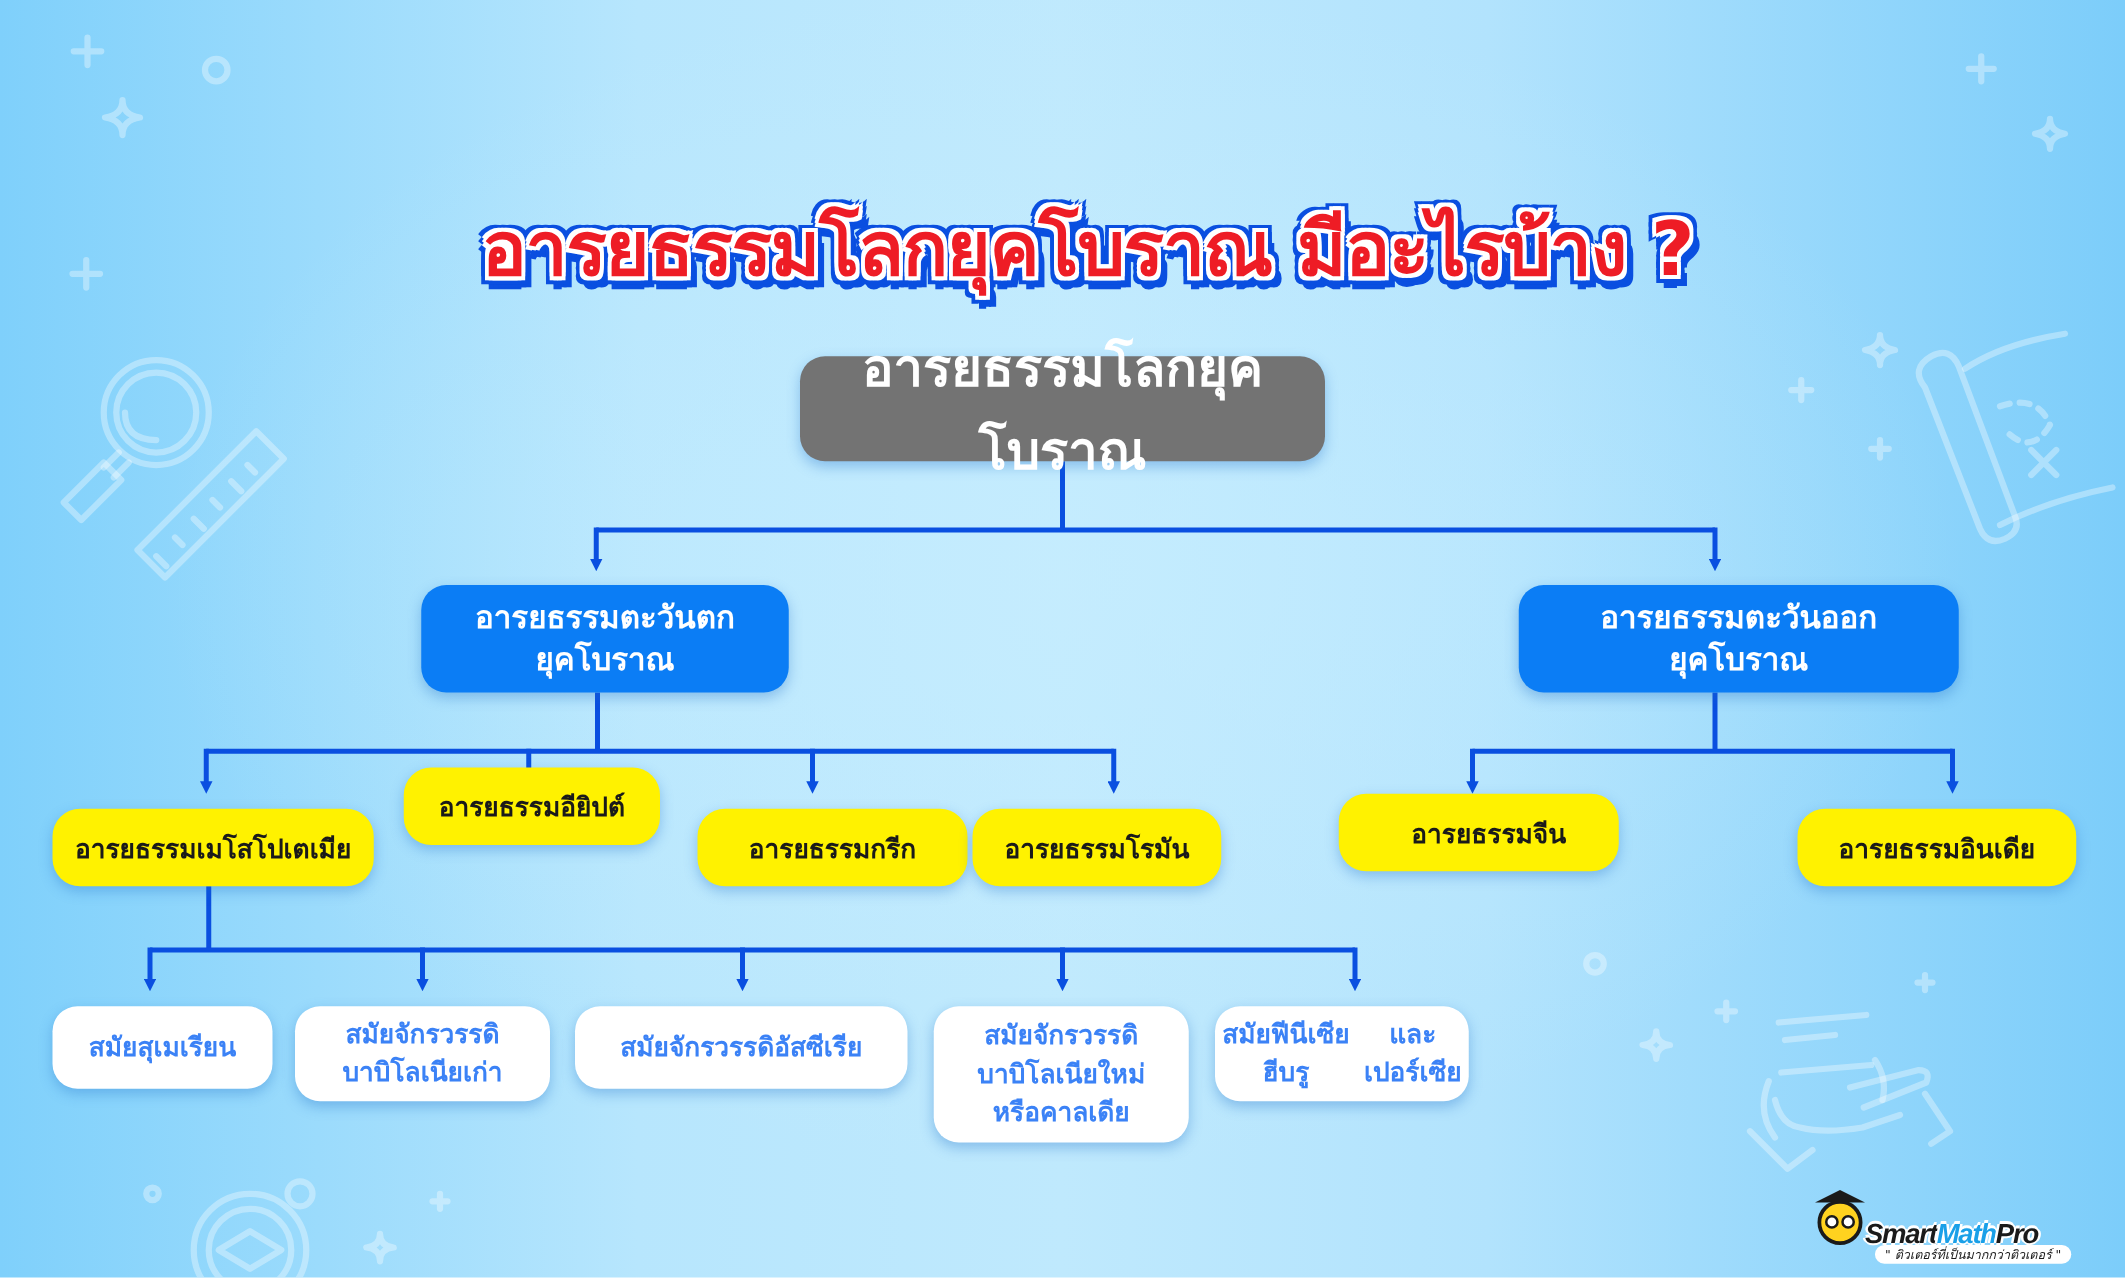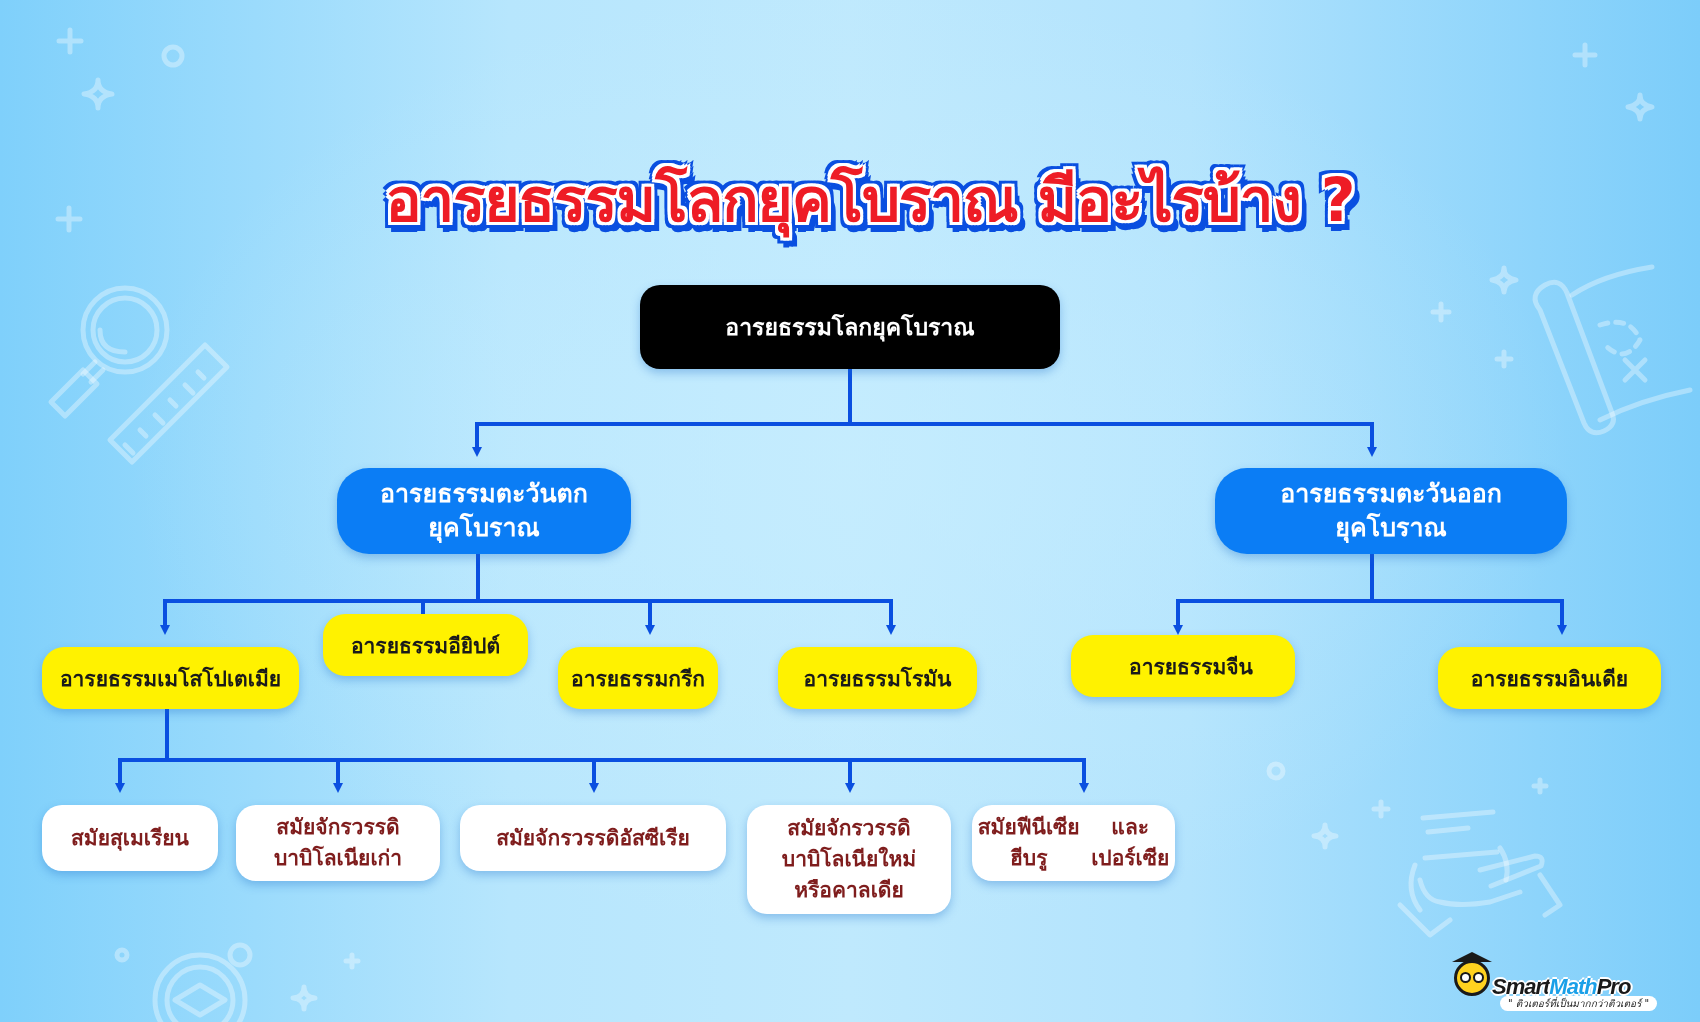--- a/index.html
+++ b/index.html
@@ -26,24 +26,24 @@
       6px 0 #0a4fe0, -6px 0 #0a4fe0, 0 6px #0a4fe0, 0 -6px #0a4fe0,
       6px 6px #0a4fe0, -6px -6px #0a4fe0, 6px -6px #0a4fe0, -6px 6px #0a4fe0,
       8px 9px #0a4fe0, 4px 9px #0a4fe0, 0 10px #0a4fe0;
     padding-left: 20px;
   }
   .box {
     position:absolute; display:flex; align-items:center; justify-content:center;
     text-align:center; font-weight:bold; box-sizing:border-box;
     box-shadow: 0 4px 10px rgba(30,110,200,0.35);
   }
-  .root { background:#000000; color:#fff; border-radius:20px; font-size:23px;align-items:center; }
-  .lvl2 { background:#0b7df5; color:#fff; border-radius:32px; font-size:25px; line-height:34px; }
+  .root { background:#737373; color:#fff; border-radius:20px; font-size:42px;align-items:center; }
+  .lvl2 { background:#0b7df5; color:#fff; border-radius:20px; font-size:25px; line-height:34px; }
   .civ { background:#fff200; color:#1a1a1a; border-radius:22px; font-size:21px;text-align:right; }
-  .era { background:#fff; color:#7f1d1d; border-radius:20px; font-size:21px; line-height:31px; }
+  .era { background:#fff; color:#3b82f6; border-radius:20px; font-size:21px; line-height:31px; }
   .lines { position:absolute; left:0; top:0; }
   .logo {
     position:absolute; left:1452px; top:950px; width:240px; height:62px;
   }
   .logo .face {
     position:absolute; left:2px; top:10px; width:36px; height:36px; border-radius:50%;
     background:#ffd21f; border:3px solid #1a1a1a; box-sizing:border-box;
   }
   .logo .cap {
     position:absolute; left:0px; top:2px; width:0; height:0;
@@ -196,21 +196,21 @@
   <span>อารยธรรมตะวันออก</span>
   <span>ยุคโบราณ</span>
 </div>
 
 <div class="box civ" style="left:42px; top:647px; width:257px; height:62px;">
   <span>อารยธรรมเมโสโปเตเมีย</span>
 </div>
 <div class="box civ" style="left:323px; top:614px; width:205px; height:62px;font-family:Liberation Mono, monospace;">
   <span>อารยธรรมอียิปต์</span>
 </div>
-<div class="box civ" style="left:558px; top:647px; width:160px; height:62px;">
+<div class="box civ" style="left:558px; top:647px; width:216px; height:62px;">
   <span>อารยธรรมกรีก</span>
 </div>
 <div class="box civ" style="left:778px; top:647px; width:199px; height:62px;">
   <span>อารยธรรมโรมัน</span>
 </div>
 <div class="box civ" style="left:1071px; top:635px; width:224px; height:62px;padding-left:16px;">
   <span>อารยธรรมจีน</span>
 </div>
 <div class="box civ" style="left:1438px; top:647px; width:223px; height:62px;">
   <span>อารยธรรมอินเดีย</span>

